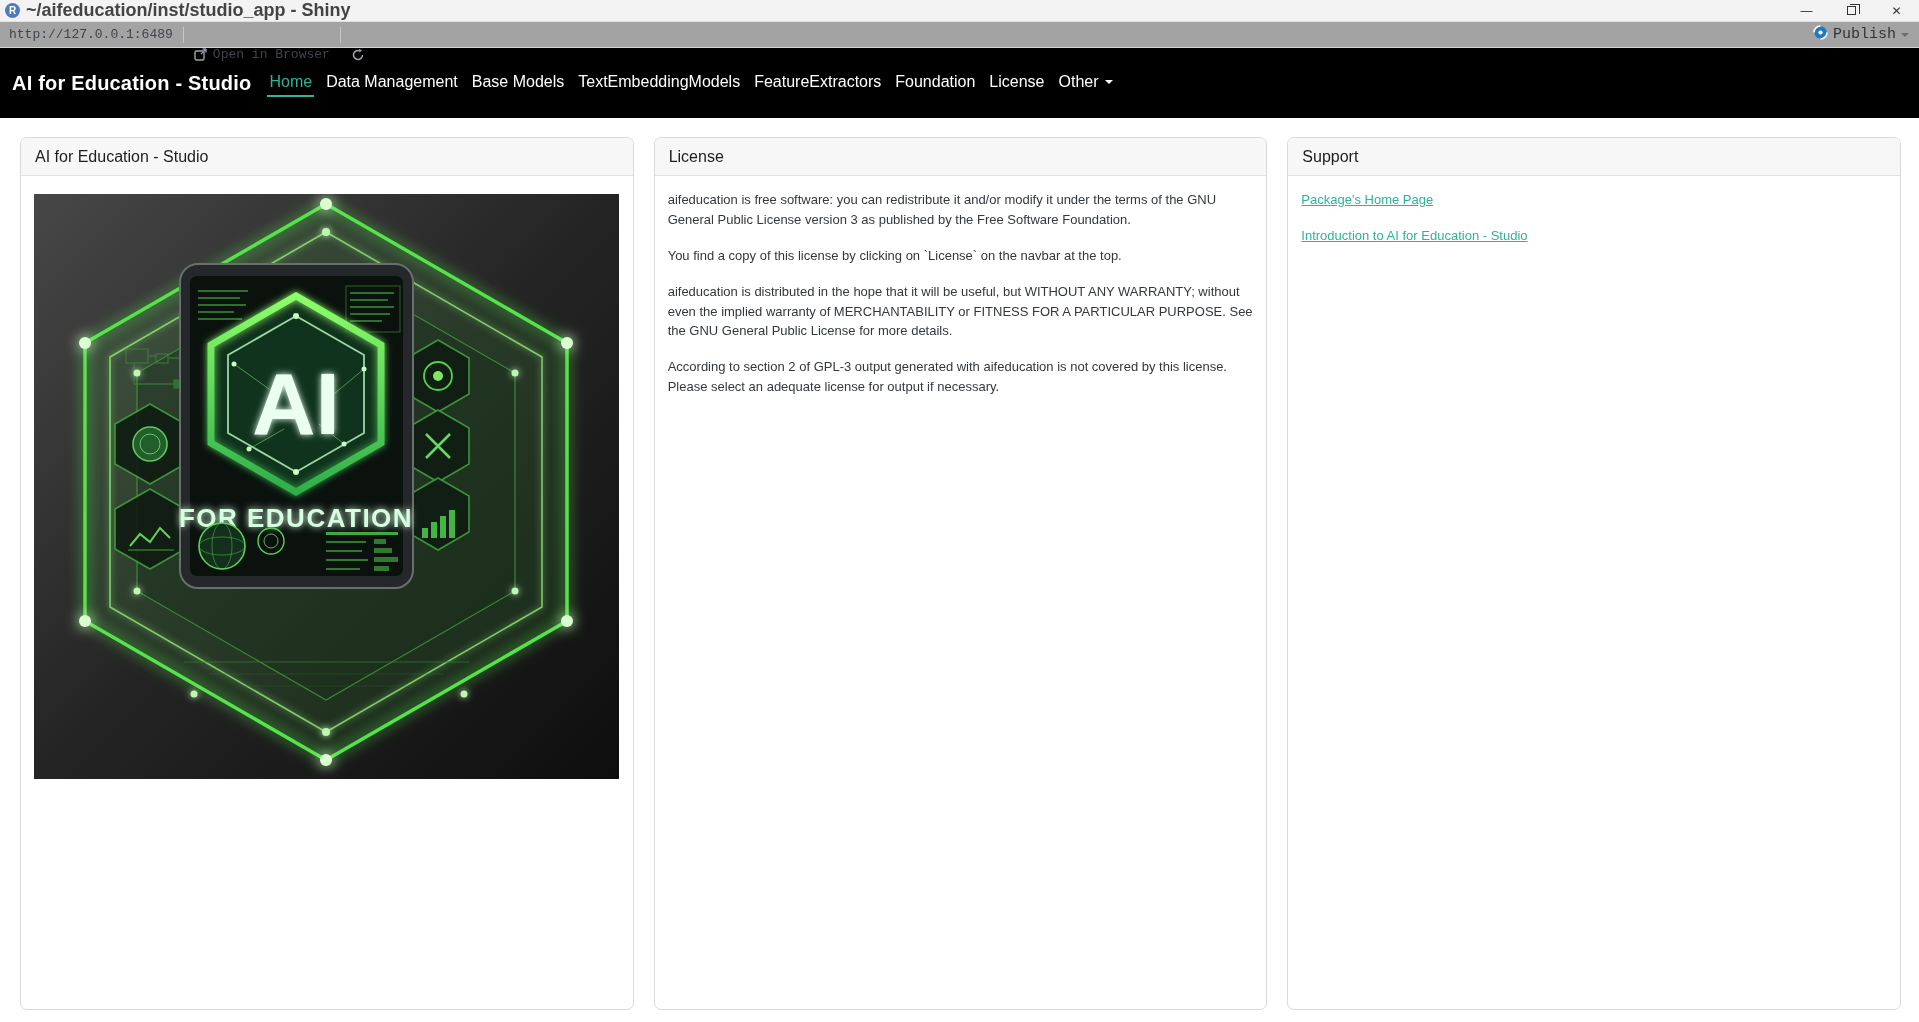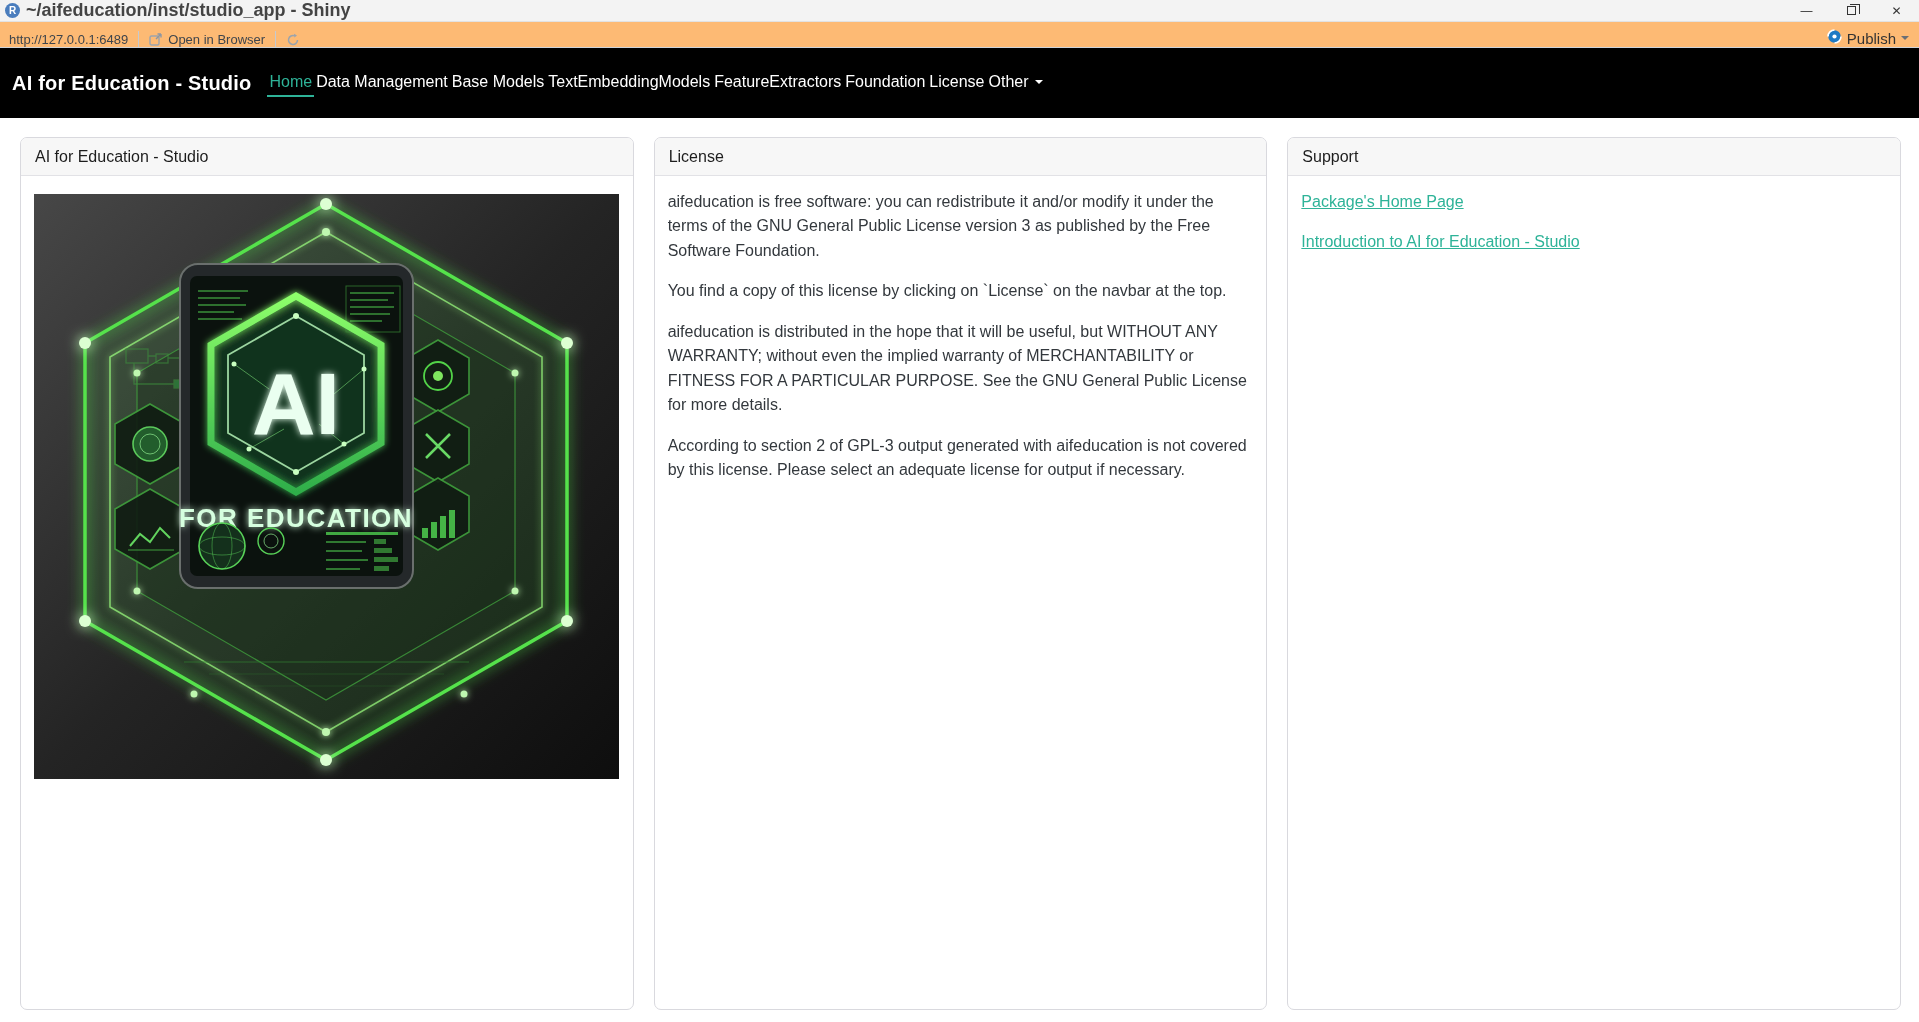--- a/index.html
+++ b/index.html
@@ -14,49 +14,49 @@
              align-items: center; justify-content: center; margin: 0 6px 0 5px; }
   .win-title { font-size: 18px; color: #444; font-weight: bold; flex: 1; }
   .win-controls { display: flex; height: 100%; }
   .win-btn { width: 45px; height: 100%; display: flex; align-items: center;
              justify-content: center; color: #333; font-size: 12px; cursor: default; }
   .restore-glyph { width: 9px; height: 9px; border: 1px solid #333; position: relative; }
   .restore-glyph::before { content: ""; position: absolute; left: 2px; top: -3px;
              width: 9px; height: 9px; border: 1px solid #333; border-left: none; border-bottom: none; }
 
   
-  .toolbar { height: 26px; background: #fdba74; border-bottom: 1px solid #cfd3d8;
-             display: flex; align-items: flex-end; font-size: 13px; color: #3f454c; }
+  .toolbar { height: 26px; background: #a3a3a3; border-bottom: 1px solid #cfd3d8;
+             display: flex; align-items: center; font-size: 13px; color: #3f454c; font-family: Liberation Mono, monospace; }
   .toolbar .url { padding: 0 10px 0 9px; }
   .tb-sep { width: 1px; height: 16px; background: #c5cad0; }
   .tb-item { display: flex; align-items: center; gap: 5px; padding: 0 10px; margin-top: 40px; }
   .tb-item svg { display: block; }
   .toolbar .spacer { flex: 1; }
   .publish { display: flex; align-items: center; gap: 5px; padding-right: 10px; font-size: 15px; color: #333; }
   .caret-dn { width: 0; height: 0; border-left: 4px solid transparent;
               border-right: 4px solid transparent; border-top: 4px solid #6a6f75; }
 
   
   .navbar { height: 70px; background: #000; display: flex; align-items: center; padding: 0 12px; }
   .brand { color: #fff; font-size: 20px; font-weight: bold; letter-spacing: .2px; margin-right: 16px; }
-  .nav { display: flex; align-items: center; gap: 0; }
+  .nav { display: flex; align-items: center; gap: 10px; }
   .nav-link { color: #fff; font-size: 16px; padding: 4px 2px; text-decoration: none;
               border-bottom: 2px solid transparent; display: flex; align-items: center; gap: 6px; }
   .nav-link.active { color: var(--accent); border-bottom-color: var(--accent); }
   .nav-caret { width: 0; height: 0; border-left: 4px solid transparent;
                border-right: 4px solid transparent; border-top: 4px solid #fff; }
 
   
   .content { padding: 19px 18px 12px 20px; background: #fff; }
   .grid { display: grid; grid-template-columns: 1fr 1fr 1fr; gap: 20px; }
   .card { height: 873px; background: #fff; border: 1px solid #d9d9de; border-radius: 7px;
           overflow: hidden; display: flex; flex-direction: column; }
   .card-header { background: #f7f7f7; border-bottom: 1px solid #e2e2e6;
                  padding: 8px 14px; font-size: 16px; color: #1d1d1d; line-height: 21px; }
-  .card-body { padding: 14px 13px; font-size: 16px; color: #33383d; line-height: 1.53; }
+  .card-body { padding: 14px 13px; font-size: 13px; color: #33383d; line-height: 1.53; }
   .card-body p { margin-bottom: 16px; }
   .support-link { display: inline-block; color: var(--accent); }
   .artwork-wrap { padding: 18px 13px 0 13px; }
   .artwork-wrap svg { display: block; }
 </style>
 </head>
 <body>
 
 <div class="titlebar">
   <span class="app-ico">R</span>

